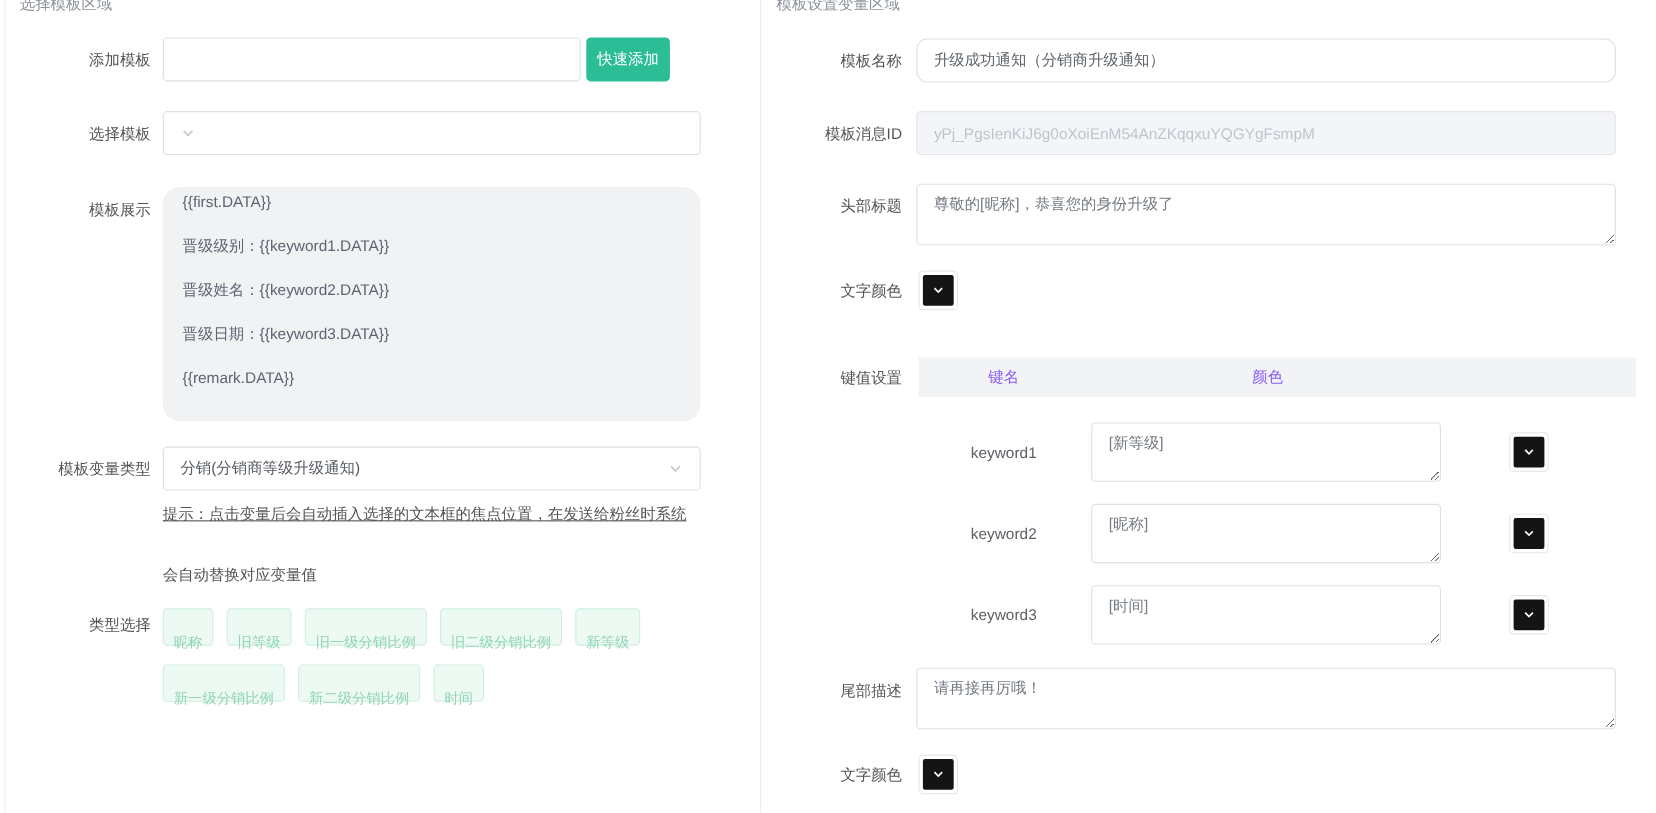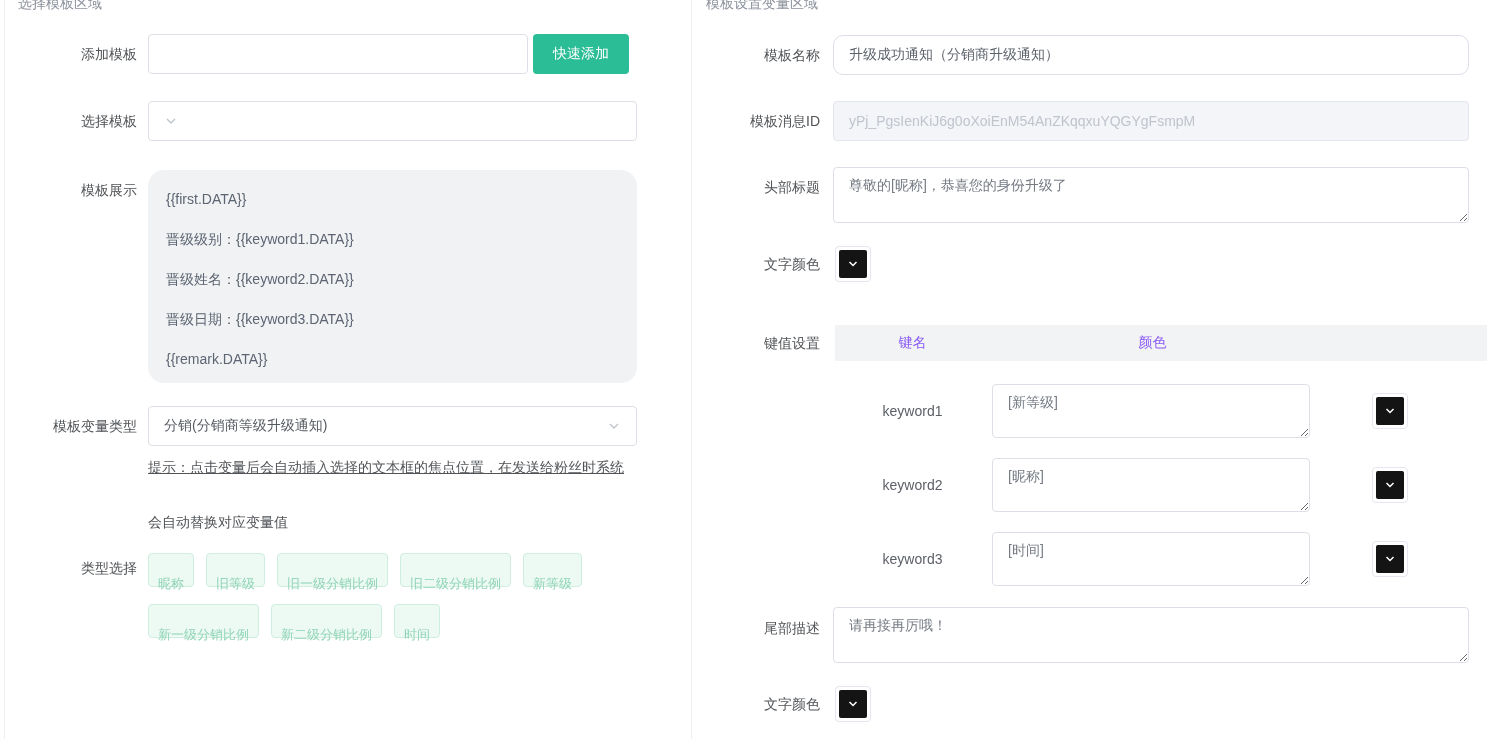--- a/index.html
+++ b/index.html
@@ -31,21 +31,21 @@
   }
   .select {
     position: absolute; height: 40px; border: 1px solid #dcdfe6; border-radius: 4px;
     background: #fff; display: flex; align-items: center; padding: 0 15px;
     font-size: 14px; color: #565b62; cursor: pointer;
   }
   .select .select-value { flex: 1; }
   .select svg { flex: none; }
   .preview-box {
     position: absolute; background: #f1f2f4; border-radius: 16px;
-    padding: 21px 18px; font-size: 14px; color: #5c6572;
+    padding: 5px 18px; font-size: 14px; color: #5c6572;
   }
   .preview-box .pline { line-height: 17px; margin-bottom: 23px; }
   .preview-box .pline:last-child { margin-bottom: 0; }
   .hint-line { position: absolute; font-size: 14px; color: #515457; line-height: 20px; white-space: nowrap; }
   .tag-wrap {
     position: absolute; display: flex; flex-wrap: wrap; column-gap: 12px; row-gap: 17px;
     align-content: flex-start;
   }
   .tag {
     height: 30px; line-height: 28px; padding: 16px 9px; font-size: 13px;
@@ -84,21 +84,21 @@
 
   <div class="vline" style="left:4px;"></div>
   <div class="vline" style="left:691px;"></div>
 
   <div>
 
     <div class="section-title" style="left:18px; top:-7px;">选择模板区域</div>
 
     <div class="form-label" style="left:0; top:44px; width:137px;">添加模板</div>
     <input class="text-input" style="left: 148px; top: 34px; width: 380px; height: 40px;" value="">
-    <button class="primary-btn" style="left: 533px; top: 34px; width: 96px; height: 40px; background: rgb(43, 189, 150);">快速添加</button>
+    <button class="primary-btn" style="left: 533px; top: 34px; width: 76px; height: 40px; background: rgb(43, 189, 150);">快速添加</button>
 
     <div class="form-label" style="left:0; top:111px; width:137px;">选择模板</div>
     <div class="select" style="left:148px; top:101px; width:489px;">
       <span style="display:flex;">
         <svg width="14" height="14" viewBox="0 0 14 14">
             <path d="M3 5 L7 9 L11 5" fill="none" stroke="#c0c4cc" stroke-width="1.4"></path>
           </svg>
       </span>
     </div>
 

